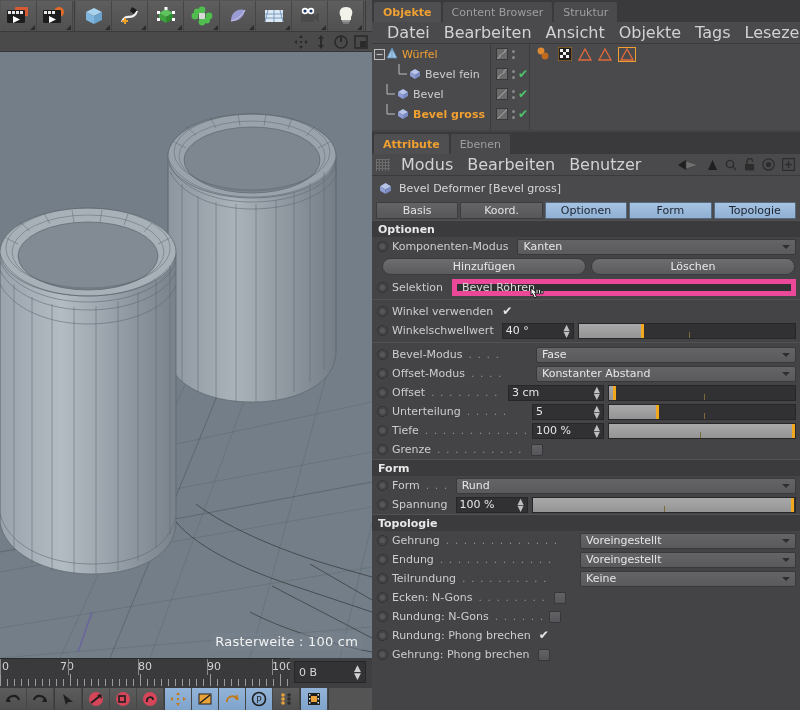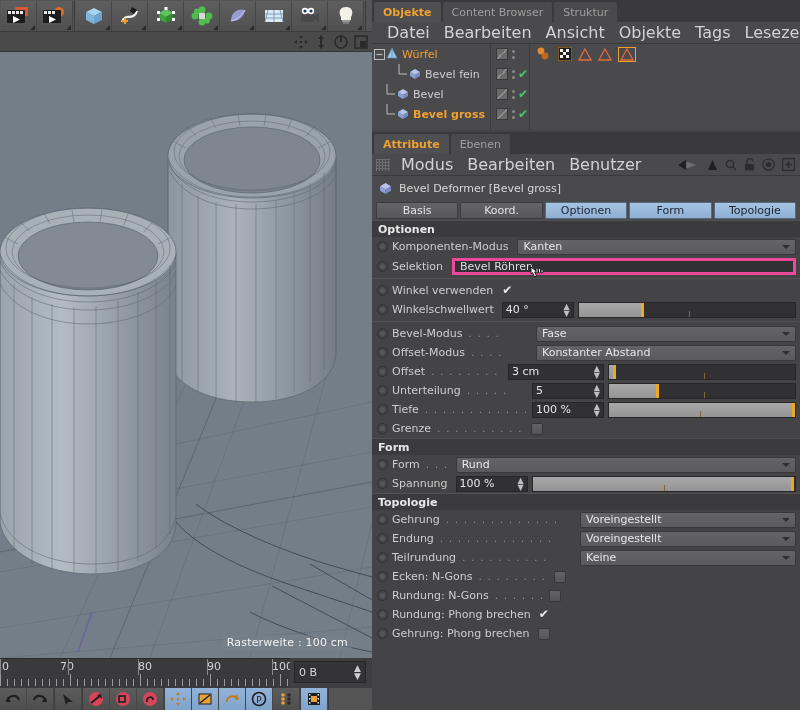--- a/index.html
+++ b/index.html
@@ -46,23 +46,23 @@
   }
   #viewnav .nav-ic { width: 14px; height: 14px; display:block; }
 
   
   #viewport {
     position: absolute; left: 0; top: 52px; width: 372px; height: 606px;
     background: #6e7a85; overflow: hidden;
   }
   #viewport svg { display: block; }
   #raster-label {
-    position: absolute; right: 20px; bottom: 8px;
+    position: absolute; right: 10px; bottom: 8px;
     background: rgba(120,130,140,0.55);
-    color: #f2f2f2; font-size: 11px; padding: 1px 4px;
+    color: #f2f2f2; font-size: 13px; padding: 1px 4px;
     letter-spacing: 0.2px;
   }
 
   
   #ruler {
     position: absolute; left: 0; top: 658px; width: 290px; height: 30px;
     background: #3a3a3c; border-top: 1px solid #2b2b2b;
     overflow: hidden;
   }
   .rl-num { position: absolute; top: 1px; font-size: 11px; color: #d2d2d2; }
@@ -207,21 +207,21 @@
   .tick { color: #e8e8e8; font-size: 12px; font-weight: bold; line-height: 11px;}
   .btnrow { height: 21px; display: flex; gap: 5px; padding: 2px 5px 0 10px; }
   .pbtn {
     flex: 1; height: 17px; border-radius: 9px;
     background: linear-gradient(#6d6d70,#5b5b5e);
     border: 1px solid #3a3a3d;
     display: flex; align-items: center; justify-content: center;
     color: #e8e8e8; font-size: 11px;
   }
   .textfield {
-    height: 17px; background: #313134; border: 3px solid #ec4899;
+    height: 17px; background: #313134; border: 5px solid #ec4899;
     display: flex; align-items: center; padding: 0 5px;
     color: #dcdcdc; font-size: 11px; flex: 1 1 auto; position: relative;
   }
   .divider { height: 1px; background: #515154; margin: 2px 0; }
   .cursor-img { position: absolute; pointer-events: none; }
 </style>
 </head>
 <body>
 
 <div id="app">
@@ -877,20 +877,24 @@
 
     <div class="prow">
       <span class="radio"></span>
       <span class="plabel">Komponenten-Modus</span>
       <span class="combo" style="flex:1;margin-left:5px;margin-right:4px">
         <span>Kanten</span>
         <span class="arrow"></span>
       </span>
     </div>
 
+    <div class="btnrow">
+      <div class="pbtn">Hinzufügen</div>
+      <div class="pbtn">Löschen</div>
+    </div>
 
     <div class="prow pad" style="position:relative">
       <span class="radio"></span>
       <span class="plabel">Selektion</span>
       <span class="textfield" style="margin-left:5px;margin-right:4px">
         <span>Bevel Röhren</span>
       </span>
 
       <svg class="cursor-img" style="left:156px;top:6px" width="18" height="20" viewBox="0 0 18 20">
         <g fill="#f4f4f4" stroke="#1a1a1a" stroke-width="1">

